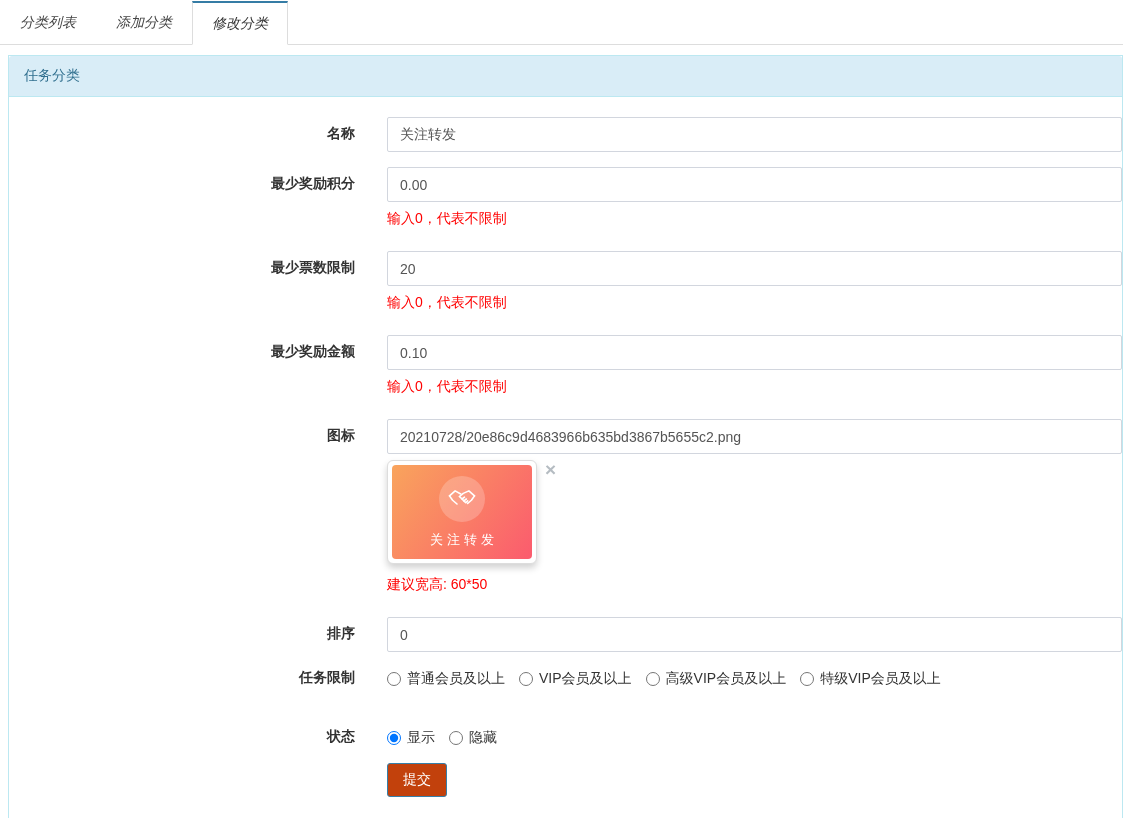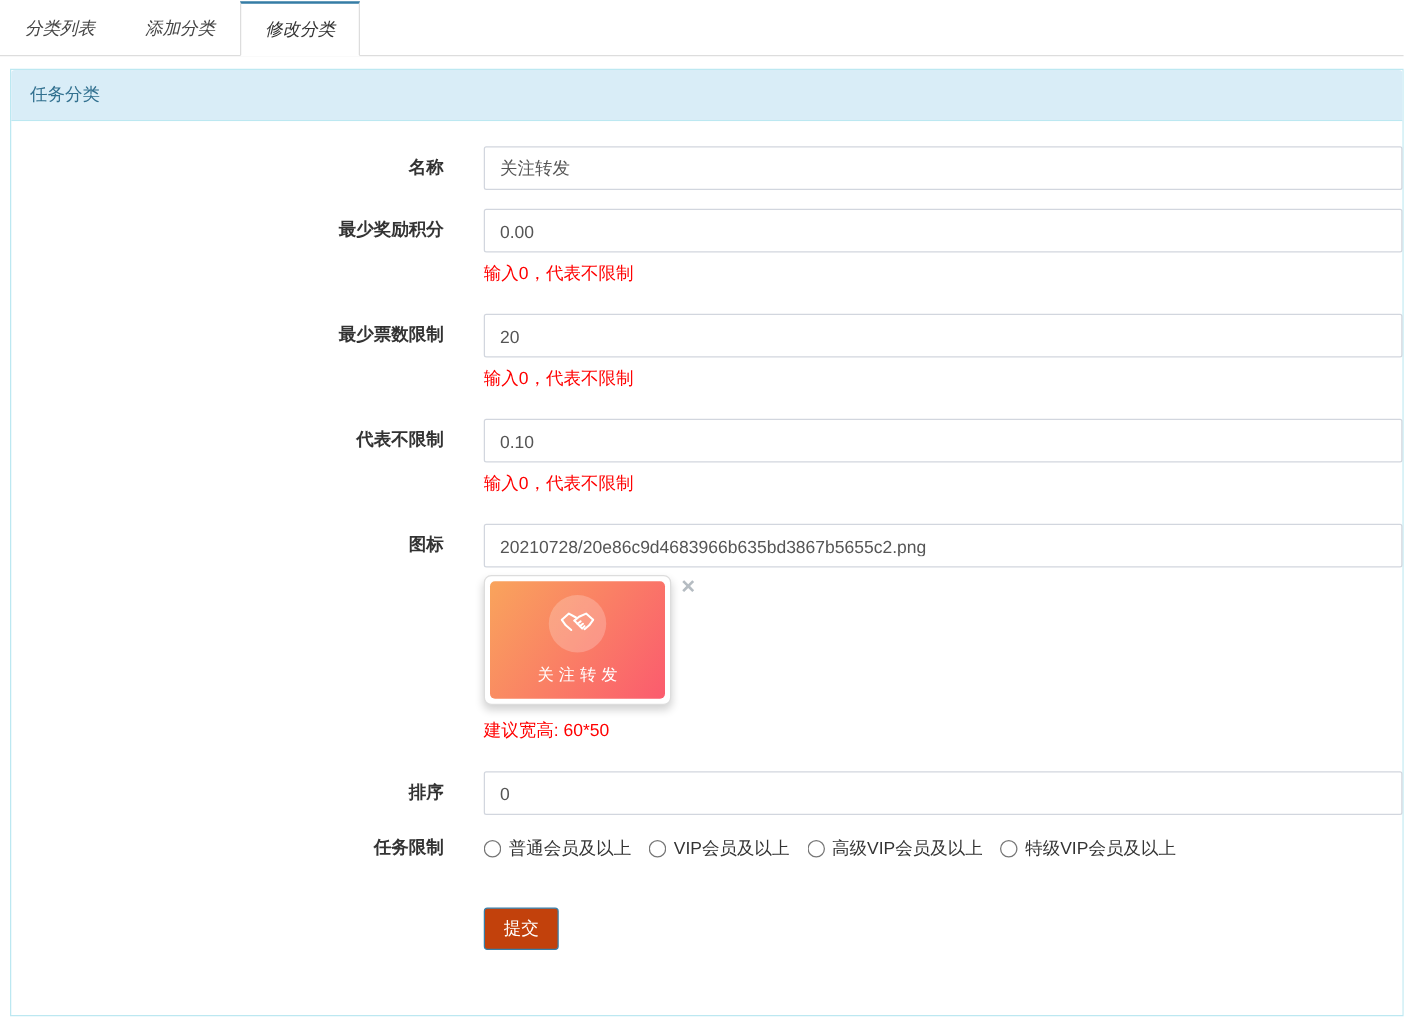--- a/index.html
+++ b/index.html
@@ -111,21 +111,21 @@
 
     <div class="form-row">
       <div class="label-col">最少票数限制</div>
       <div class="control-col">
         <input class="form-control" type="text" value="20" style="">
         <div class="hint">输入0，代表不限制</div>
       </div>
     </div>
 
     <div class="form-row">
-      <div class="label-col">代表不限制</div>
+      <div class="label-col">最少奖励金额</div>
       <div class="control-col">
         <input class="form-control" type="text" value="0.10" style="">
         <div class="hint">输入0，代表不限制</div>
       </div>
     </div>
 
     <div class="form-row">
       <div class="label-col">图标</div>
       <div class="control-col">
         <input class="form-control" type="text" value="20210728/20e86c9d4683966b635bd3867b5655c2.png" style="">
@@ -174,20 +174,33 @@
           <input type="radio" name="task_limit" style="">
           <span>高级VIP会员及以上</span>
         </label>
         <label class="radio-item">
           <input type="radio" name="task_limit" style="">
           <span>特级VIP会员及以上</span>
         </label>
       </div>
     </div>
 
+    <div class="form-row inline-row row-status">
+      <div class="label-col">状态</div>
+      <div class="control-col radio-group">
+        <label class="radio-item">
+          <input type="radio" name="status" checked="" style="">
+          <span>显示</span>
+        </label>
+        <label class="radio-item">
+          <input type="radio" name="status" style="">
+          <span>隐藏</span>
+        </label>
+      </div>
+    </div>
 
     <div class="form-row" style="margin-bottom:0;">
       <div class="label-col"></div>
       <div class="control-col">
         <button class="btn-submit">提交</button>
       </div>
     </div>
 
   </div>
 </div>

